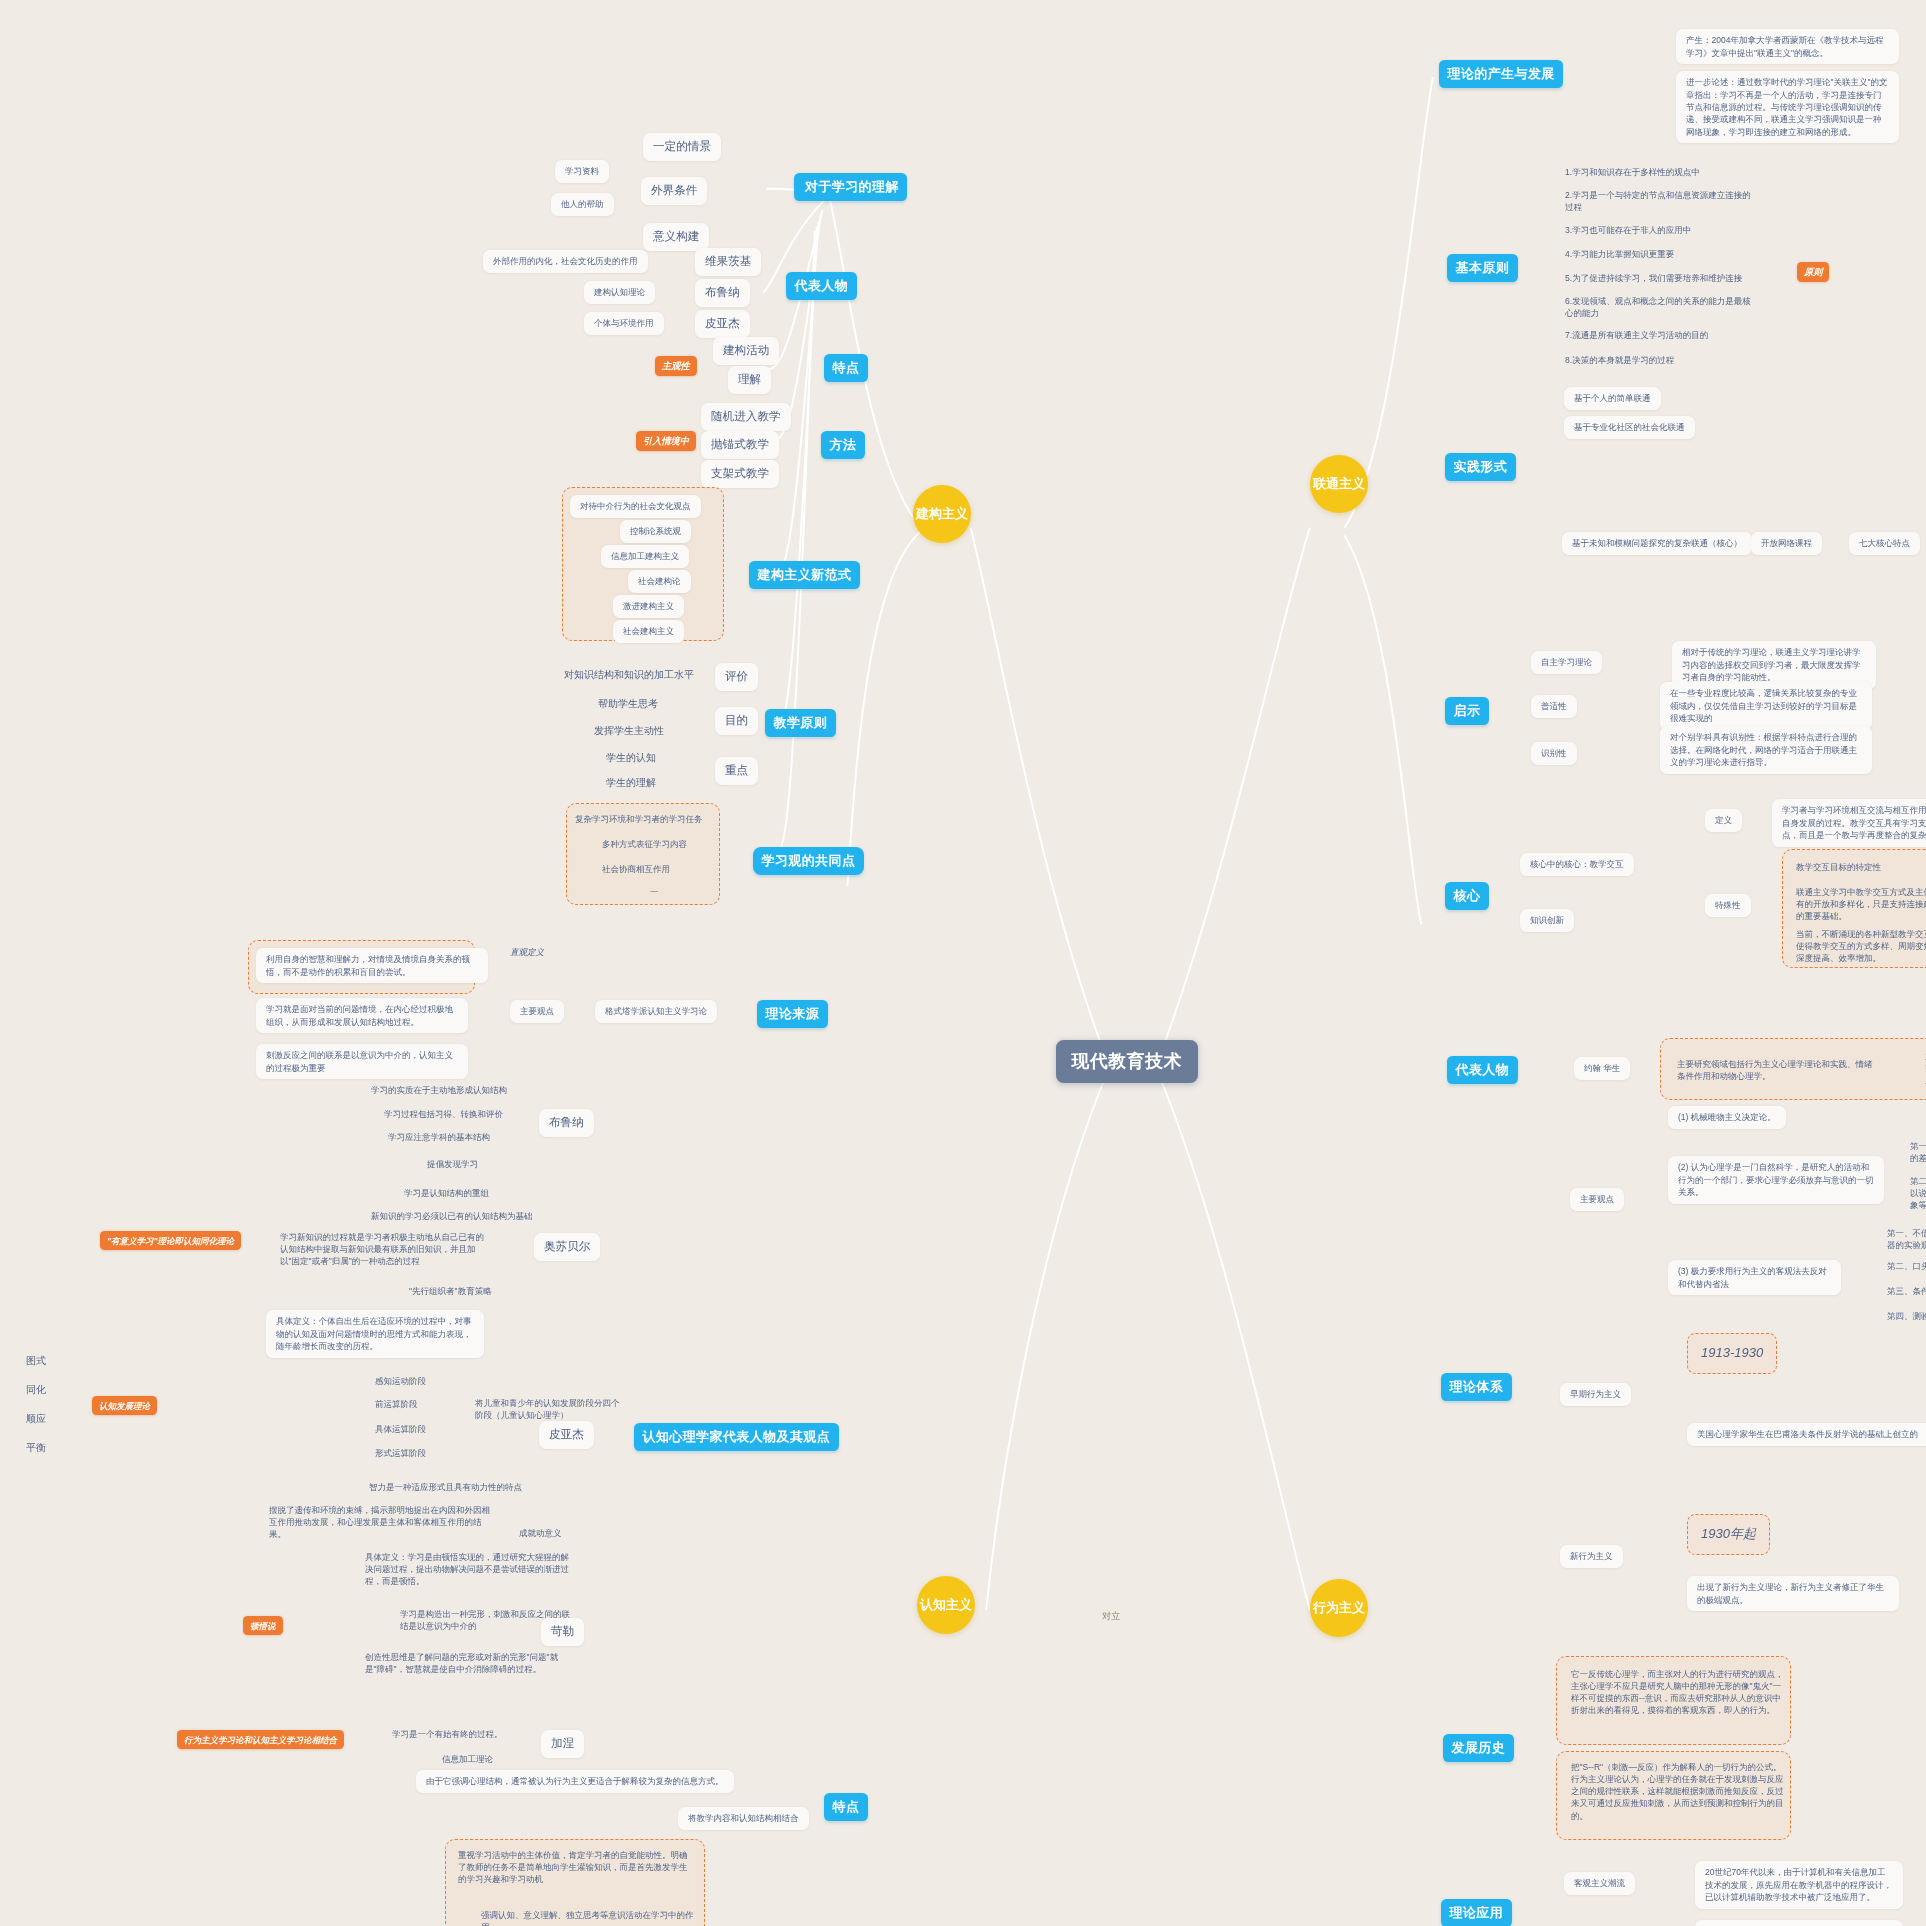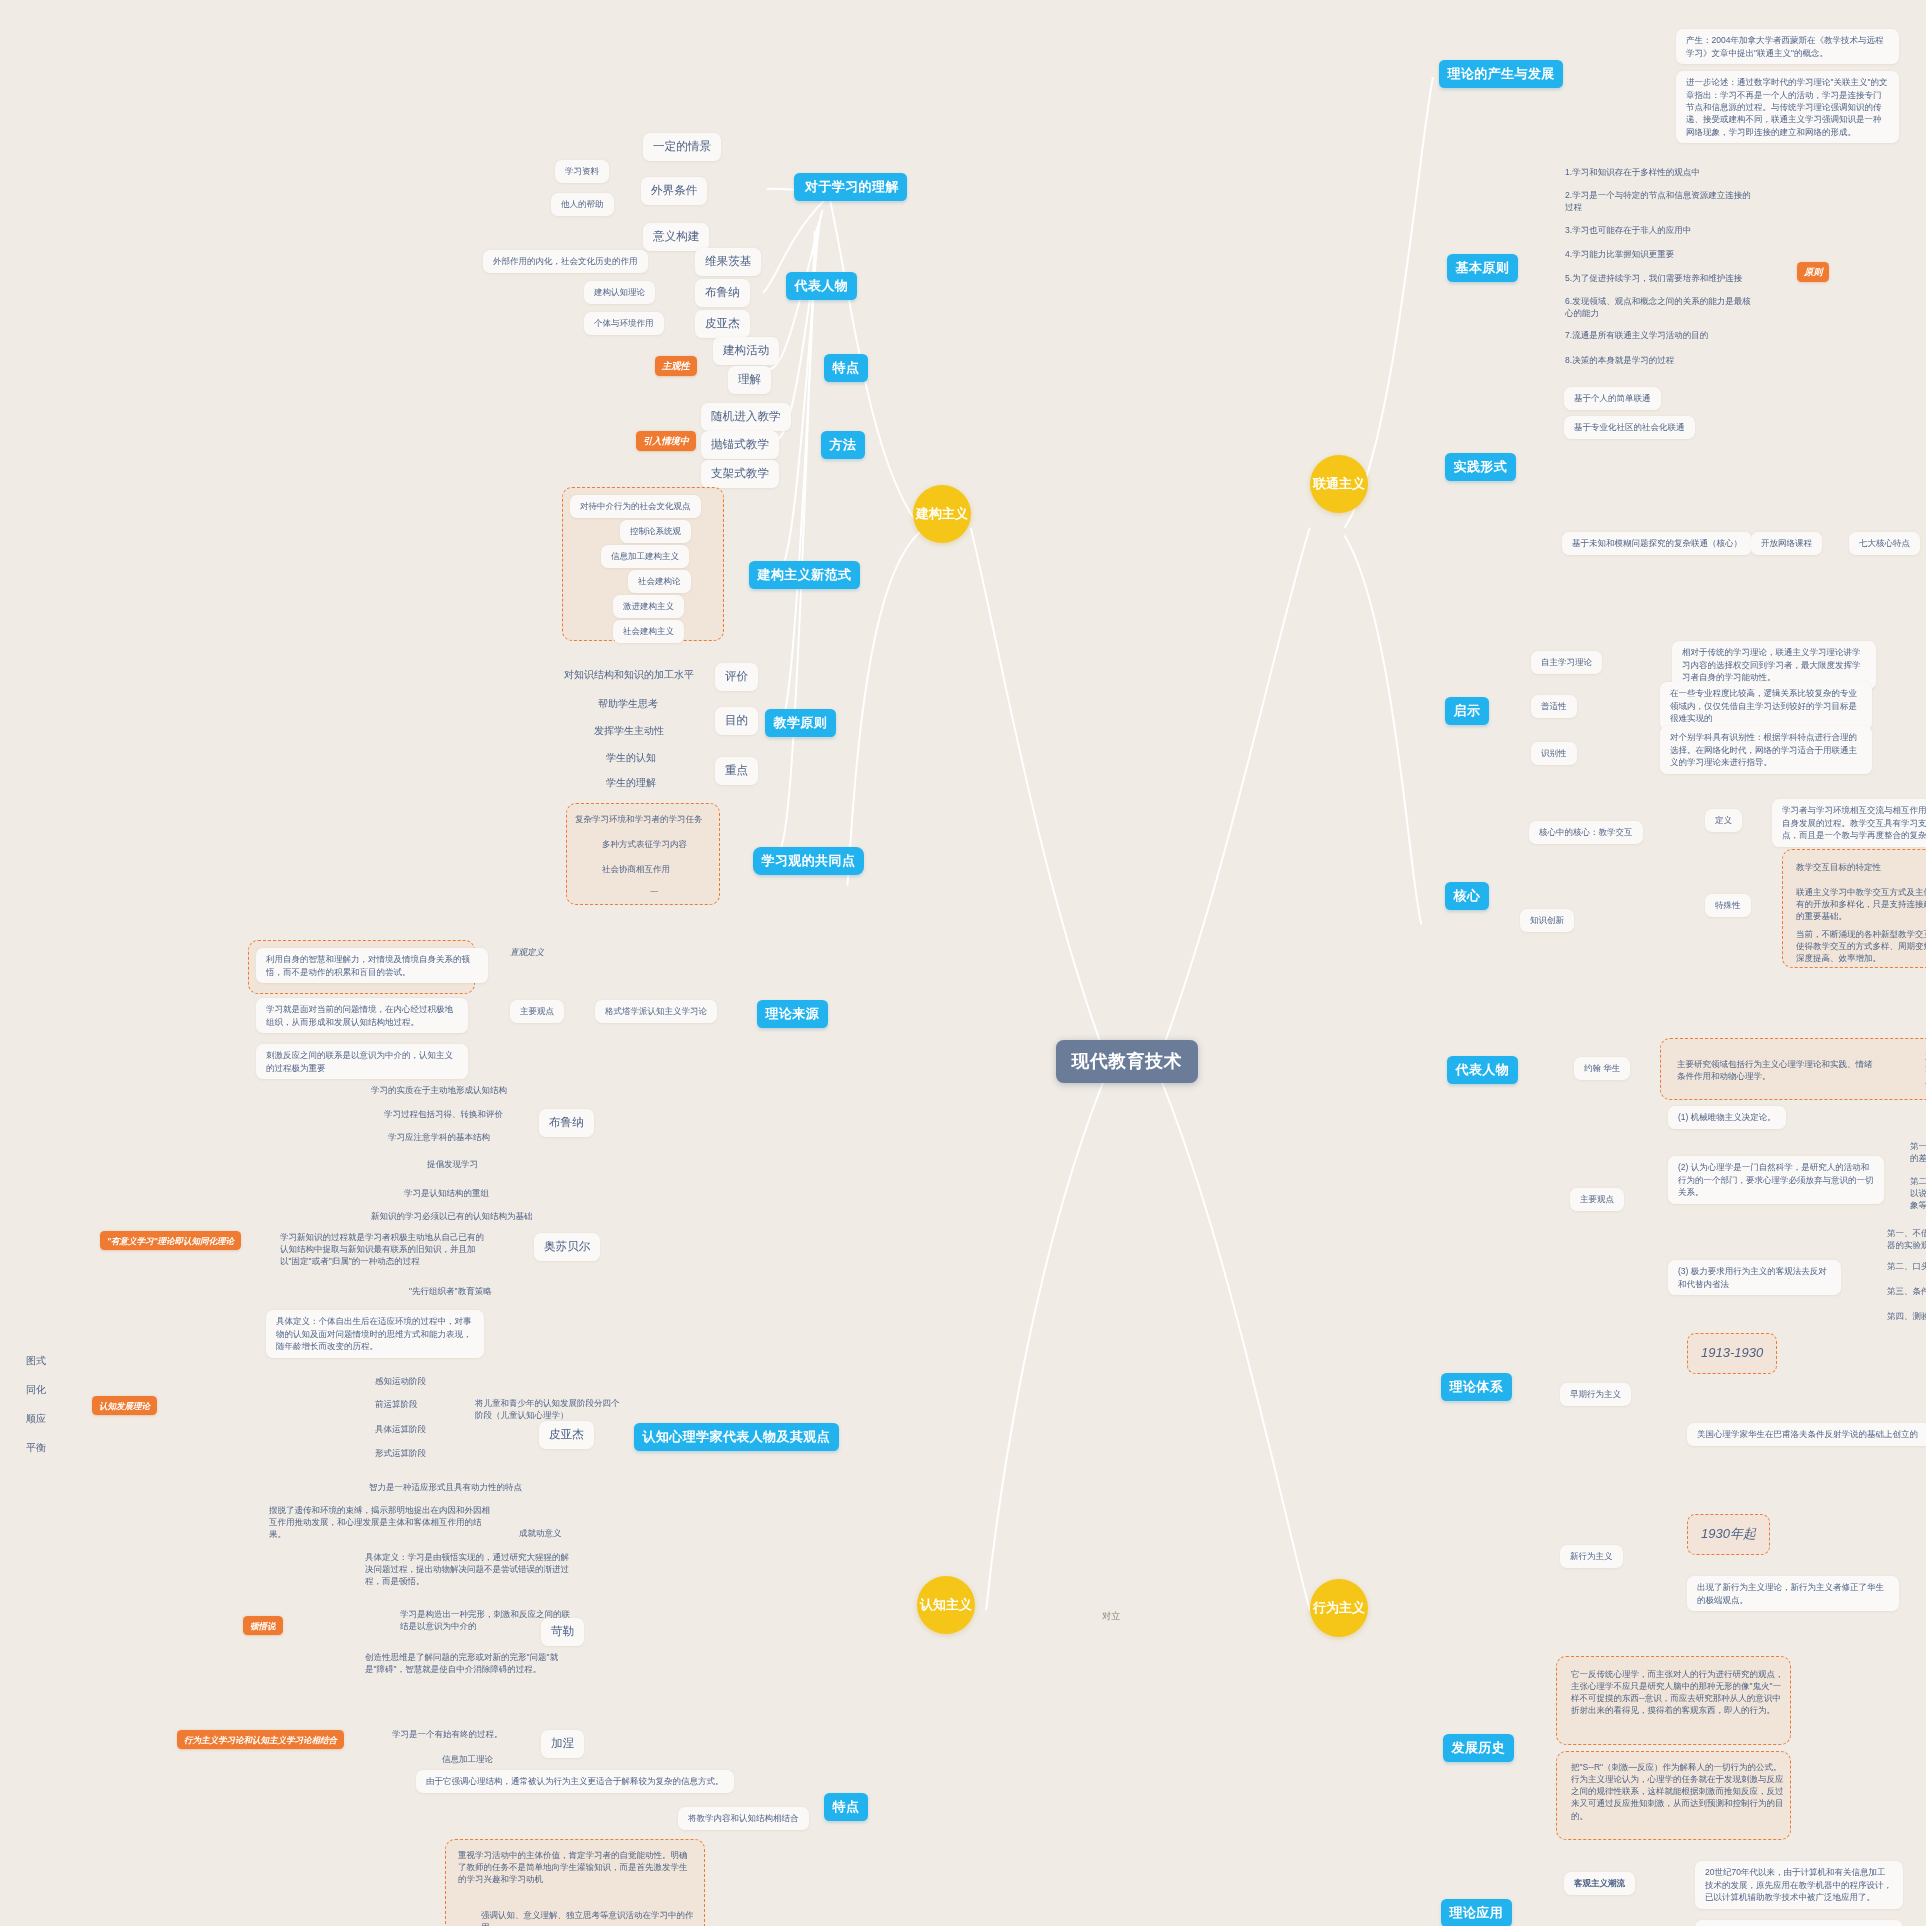--- a/index.html
+++ b/index.html
@@ -279,21 +279,21 @@
 
 <div class="node n-cat" style="left:1445px; top:697px;">启示</div>
 <div class="node n-topic size-sm" style="left:1531px; top:651px;">自主学习理论</div>
 <div class="node n-topic n-wrap size-sm" style="left:1672px; top:641px; width:204px;">相对于传统的学习理论，联通主义学习理论讲学习内容的选择权交回到学习者，最大限度发挥学习者自身的学习能动性。</div>
 <div class="node n-topic size-sm" style="left:1531px; top:695px;">普适性</div>
 <div class="node n-topic n-wrap size-sm" style="left:1660px; top:682px; width:212px;">在一些专业程度比较高，逻辑关系比较复杂的专业领域内，仅仅凭借自主学习达到较好的学习目标是很难实现的</div>
 <div class="node n-topic size-sm" style="left:1531px; top:742px;">识别性</div>
 <div class="node n-topic n-wrap size-sm" style="left:1660px; top:726px; width:212px;">对个别学科具有识别性：根据学科特点进行合理的选择。在网络化时代，网络的学习适合于用联通主义的学习理论来进行指导。</div>
 
 <div class="node n-cat" style="left:1445px; top:882px;">核心</div>
-<div class="node n-topic size-sm" style="left:1520px; top:821px;margin-left:9px;">核心中的核心：教学交互</div>
+<div class="node n-topic size-sm" style="left:1520px; top:853px;">核心中的核心：教学交互</div>
 <div class="node n-topic size-sm" style="left:1520px; top:909px;">知识创新</div>
 <div class="node n-topic size-sm" style="left:1705px; top:809px;">定义</div>
 <div class="node n-topic n-wrap size-sm" style="left:1772px; top:799px; width:200px;">学习者与学习环境相互交流与相互作用进而追求自身发展的过程。教学交互具有学习支持的特点，而且是一个教与学再度整合的复杂过程。</div>
 <div class="node n-topic size-sm" style="left:1705px; top:894px;">特殊性</div>
 <div class="n-dashbox" style="left:1782px; top:849px; width:216px; height:119px;"></div>
 <div class="node n-plain size-sm" style="left:1793px; top:859px;">教学交互目标的特定性</div>
 <div class="node n-plain n-wrap size-sm" style="left:1793px; top:884px; width:200px;">联通主义学习中教学交互方式及主体达到了前所未有的开放和多样化，只是支持连接建立与网络形成的重要基础。</div>
 <div class="node n-plain n-wrap size-sm" style="left:1793px; top:926px; width:200px;">当前，不断涌现的各种新型教学交互技术与媒体，使得教学交互的方式多样、周期变短、频率激增、深度提高、效率增加。</div>
 
 <div class="node n-cat" style="left:1447px; top:1056px;">代表人物</div>
@@ -324,19 +324,19 @@
 <div class="node n-dashnode" style="left:1687px; top:1514px;">1930年起</div>
 <div class="node n-topic n-wrap size-sm" style="left:1687px; top:1576px; width:212px;">出现了新行为主义理论，新行为主义者修正了华生的极端观点。</div>
 
 <div class="node n-cat" style="left:1443px; top:1734px;">发展历史</div>
 <div class="n-dashbox" style="left:1556px; top:1656px; width:235px; height:89px;"></div>
 <div class="node n-plain n-wrap size-sm" style="left:1568px; top:1666px; width:220px;">它一反传统心理学，而主张对人的行为进行研究的观点，主张心理学不应只是研究人脑中的那种无形的像"鬼火"一样不可捉摸的东西--意识，而应去研究那种从人的意识中折射出来的看得见，摸得着的客观东西，即人的行为。</div>
 <div class="n-dashbox" style="left:1556px; top:1751px; width:235px; height:89px;"></div>
 <div class="node n-plain n-wrap size-sm" style="left:1568px; top:1759px; width:220px;">把"S--R"（刺激—反应）作为解释人的一切行为的公式。行为主义理论认为，心理学的任务就在于发现刺激与反应之间的规律性联系，这样就能根据刺激而推知反应，反过来又可通过反应推知刺激，从而达到预测和控制行为的目的。</div>
 
 <div class="node n-cat" style="left:1441px; top:1899px;">理论应用</div>
-<div class="node n-topic size-sm" style="left:1564px; top:1872px;font-weight:bold;">客观主义潮流</div>
+<div class="node n-topic size-sm" style="left:1564px; top:1872px;">客观主义潮流</div>
 <div class="node n-topic n-wrap size-sm" style="left:1695px; top:1861px; width:208px;">20世纪70年代以来，由于计算机和有关信息加工技术的发展，原先应用在教学机器中的程序设计，已以计算机辅助教学技术中被广泛地应用了。</div>
 
 <div class="node n-topic n-wrap size-sm" style="left:1695px; top:1920px; width:208px;">行为主义的心理咨询是以学习理论和行为疗法理论为依据的心理咨询，主张将心理治疗或心理咨询的着眼点放在来访者当前的行为问题上。</div>
 
 </div>
 
 
 </body></html>

